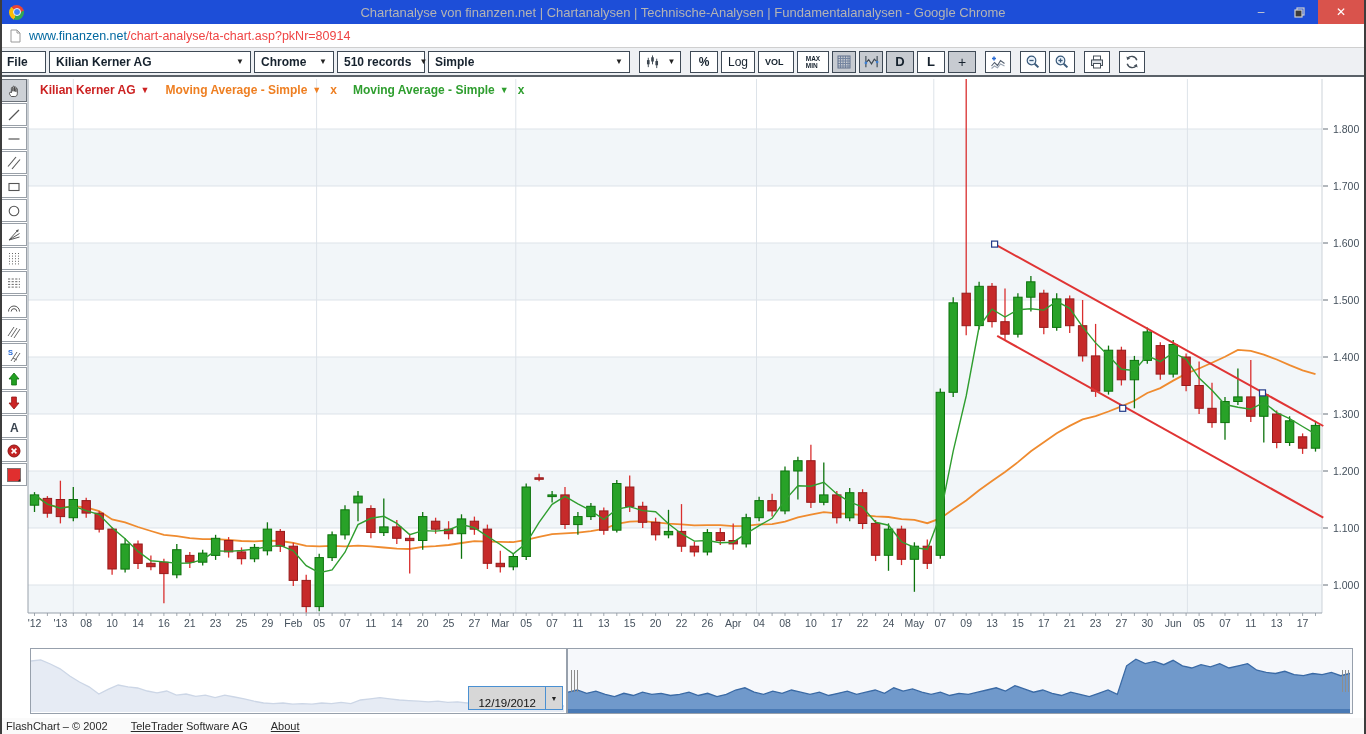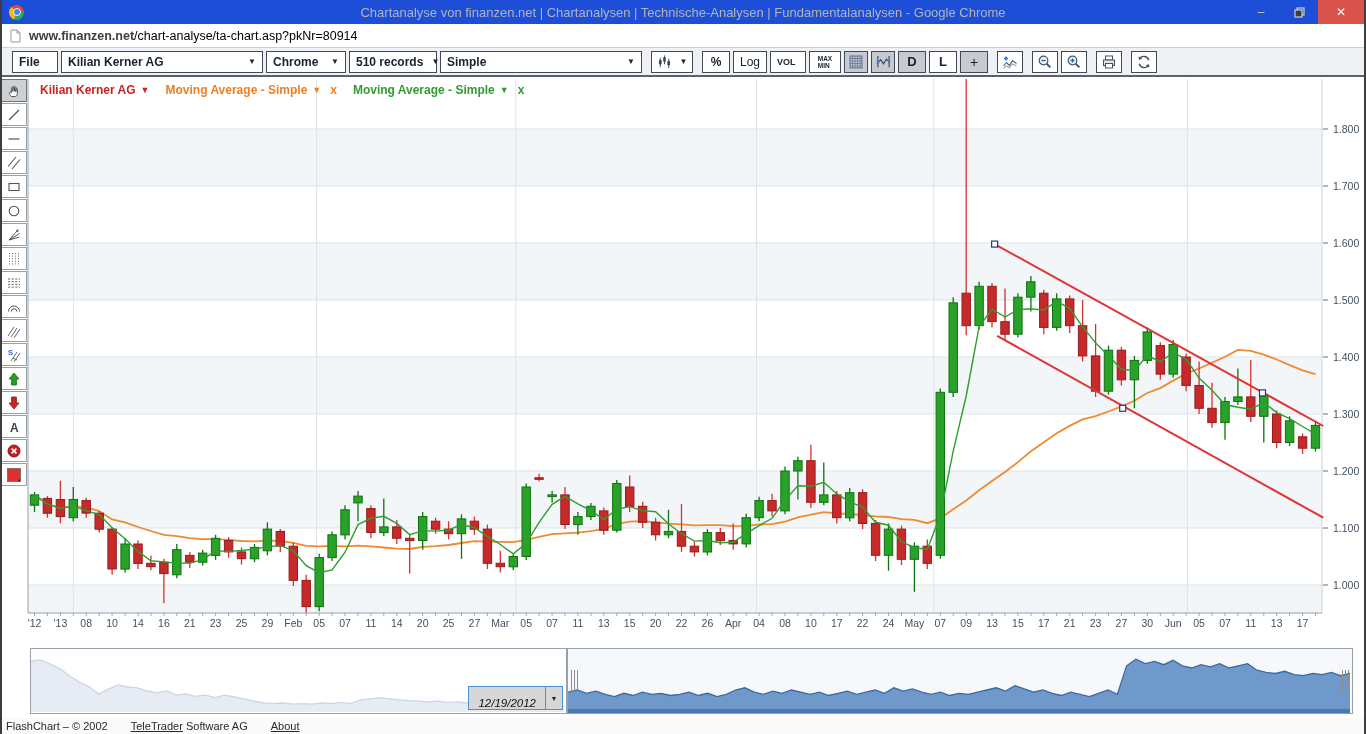--- a/index.html
+++ b/index.html
@@ -15,24 +15,24 @@
     background:conic-gradient(from -40deg,#ea4335 0 120deg,#34a853 120deg 240deg,#fbbc05 240deg 360deg);}
   .chrome-icon::after{content:"";position:absolute;left:3.5px;top:3.5px;width:8px;height:8px;border-radius:50%;
     background:#4285f4;border:1.5px solid #f1f1f1;box-sizing:border-box;}
   .title-text{position:absolute;left:0;right:0;text-align:center;color:#b4b4b4;font-size:13px;white-space:nowrap;}
   .win-controls{position:absolute;right:2px;top:0;height:24px;display:flex;z-index:2;}
   .win-btn{width:38px;height:24px;display:flex;align-items:center;justify-content:center;color:#cfcfcf;font-size:12px;}
   .win-close{width:46px;background:#d9534c;color:#fff;font-size:12px;}
   
   .urlbar{height:23px;background:#fff;border-bottom:1px solid #cfcfcf;display:flex;align-items:center;font-size:12.5px;}
   .page-ico{margin:0 8px 0 10px;display:flex;}
-  .url-bold{font-weight:700;color:#404040;text-align:center;}
-  .url-rest{color:#000000;}
+  .url-bold{font-weight:400;color:#0369a1;text-align:center;}
+  .url-rest{color:#ef4444;}
   
-  .toolbar{height:27px;background:#eef0f3;border-bottom:2px solid #5a6168;display:flex;align-items:center;padding-left:12px;}
+  .toolbar{height:27px;background:#eef0f3;border-bottom:2px solid #5a6168;display:flex;align-items:center;padding-left:0;}
   .tb-btn{height:20px;background:#fff;border:1px solid #3f4a56;color:#16222e;font-size:12px;font-weight:700;
     display:flex;align-items:center;padding:0 6px;margin-right:3px;box-sizing:content-box;white-space:nowrap;}
   .tb-dd{justify-content:space-between;}
   .dd-arrow{font-size:8px;margin-left:8px;color:#222;}
   .pressed{background:#c7cbd1;}
   .tb-gap{width:6px;}
   .mm{font-size:6.5px;line-height:7px;font-weight:700;letter-spacing:0;}
   .tb-ico{display:flex;align-items:center;justify-content:center;padding:0 3px;}
   
   .main{position:relative;height:564px;background:#fff;}
@@ -47,21 +47,21 @@
   .leg-x{margin-left:4px;}
   
   .navzone{position:relative;height:77px;background:#fff;}
   .nav-box{position:absolute;left:30px;top:7px;width:1323px;height:66px;border:1px solid #97a0ac;
     box-sizing:border-box;display:flex;background:#fff;}
   .nav-left{width:537px;height:100%;border-right:2px solid #97a0ac;position:relative;background:#fff;box-sizing:border-box;}
   .nav-right{flex:1;position:relative;background:#f6f8fb;}
   .nav-left svg,.nav-right svg{position:absolute;left:0;bottom:0;}
   .date-box{position:absolute;right:3px;bottom:3px;height:22px;display:flex;align-items:stretch;
     border:1px solid #4a90d2;background:#d7d7d7;font-size:11.5px;color:#111;z-index:4;}
-  .date-text{display:flex;align-items:center;padding:16px 9px;font-style:italic;}
+  .date-text{display:flex;align-items:center;padding:16px 9px;}
   .date-arrow{width:16px;border-left:1px solid #4a90d2;display:flex;align-items:center;justify-content:center;font-size:7px;color:#222;}
   .grip{position:absolute;top:50%;transform:translateY(-50%);display:flex;gap:2px;z-index:3;}
   .grip span{width:1px;height:22px;background:#8d8d8d;display:block;}
   .grip-l{left:3px;} .grip-r{right:3px;}
   
   .footer{height:16px;background:#fafafa;font-size:11px;color:#2a2a2a;padding:2px 0 0 6px;}
   .flink{text-decoration:underline;cursor:pointer;margin-left:20px;}
   svg text{font-family:"Liberation Sans",sans-serif;}
 </style>
 </head>

